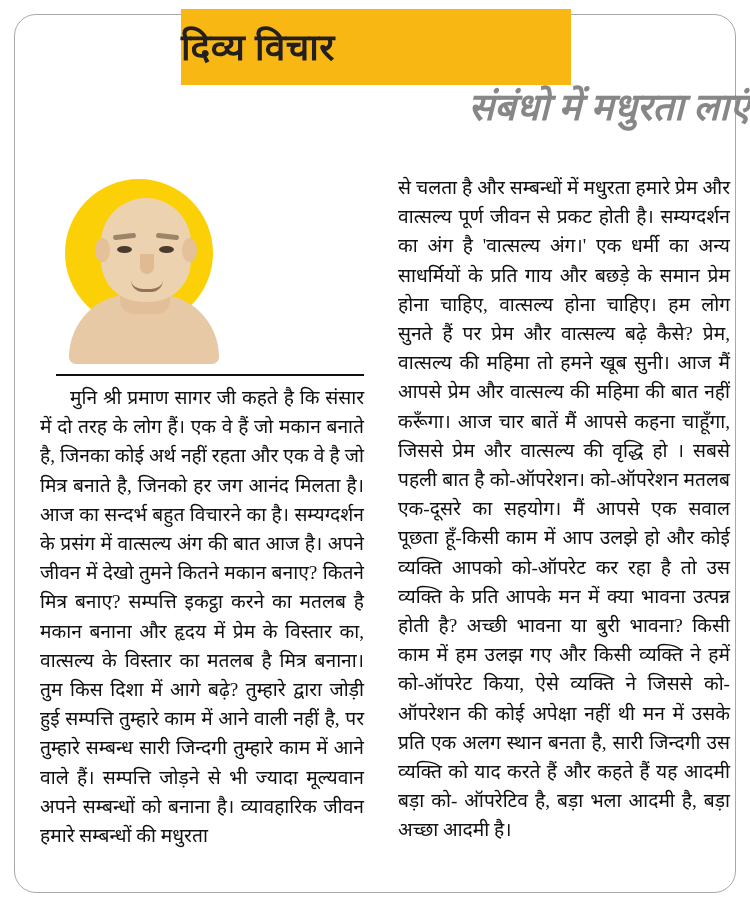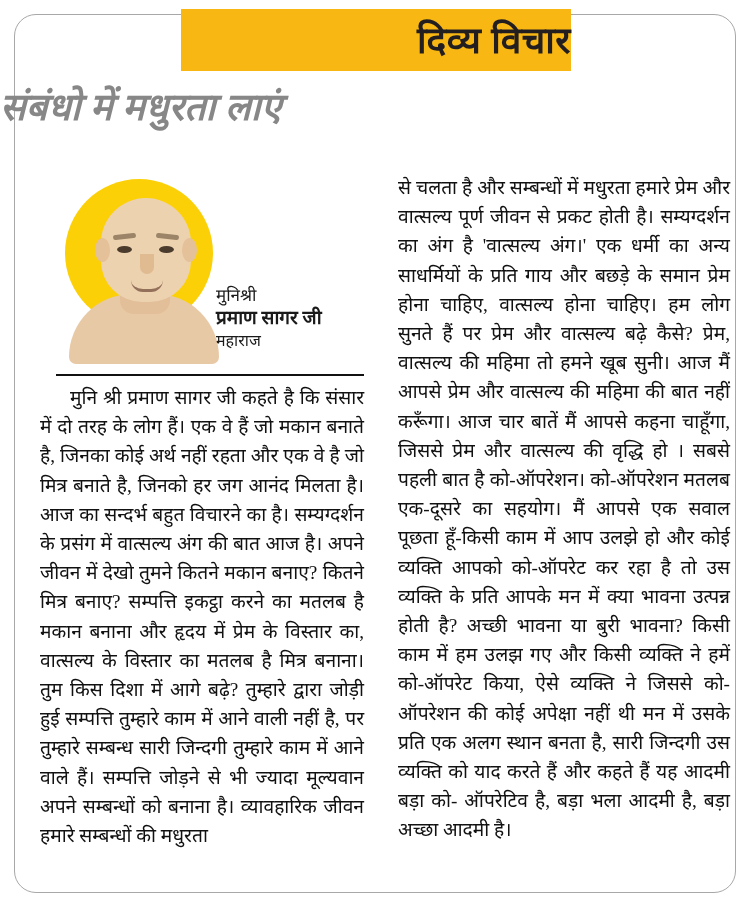--- a/index.html
+++ b/index.html
@@ -35,43 +35,43 @@
     border-radius: 22px;
     pointer-events: none;
   }
 
   
   .masthead {
     position: absolute;
     left: 181px;
     top: 9px;
     width: 390px;
-    height: 62px;
+    height: 76px;
     background: #f9b714;
     display: flex;
     align-items: center;
-    justify-content: flex-end;
+    justify-content: flex-start;
     z-index: 5;
   }
   .masthead-title {
     font-family: "Liberation Serif", "DejaVu Serif", serif;
     font-weight: 700;
     font-size: 37px;
     line-height: 1;
     color: #231f20;
     letter-spacing: 0.5px;
   }
 
   
   .headline {
     position: absolute;
     left: 0;
     top: 86px;
     width: 750px;
-    text-align: left;
+    text-align: right;
   }
   .headline-text {
     display: inline-block;
     font-family: "Liberation Serif", "DejaVu Serif", serif;
     font-weight: 700;
     font-style: italic;
     font-size: 38px;
     line-height: 1.15;
     color: #878787;
   }
@@ -266,25 +266,20 @@
       <div class="monk-ear-l"></div>
       <div class="monk-ear-r"></div>
       <div class="monk-brow-l"></div>
       <div class="monk-brow-r"></div>
       <div class="monk-eye-l"></div>
       <div class="monk-eye-r"></div>
       <div class="monk-nose"></div>
       <div class="monk-mouth"></div>
     </div>
 
-    <div class="portrait-caption">
-      <div class="cap-pre">मुनिश्री</div>
-      <div class="cap-name">प्रमाण सागर जी</div>
-      <div class="cap-post">महाराज</div>
-    </div>
   </div>
 
   <div class="col-rule"></div>
 
   <div class="col col-left">
     <p class="body-text">मुनि श्री प्रमाण सागर जी कहते है कि संसार में दो तरह के लोग हैं। एक वे हैं जो मकान बनाते है, जिनका कोई अर्थ नहीं रहता और एक वे है जो मित्र बनाते है, जिनको हर जग आनंद मिलता है। आज का सन्दर्भ बहुत विचारने का है। सम्यग्दर्शन के प्रसंग में वात्सल्य अंग की बात आज है। अपने जीवन में देखो तुमने कितने मकान बनाए? कितने मित्र बनाए? सम्पत्ति इकट्ठा करने का मतलब है मकान बनाना और हृदय में प्रेम के विस्तार का, वात्सल्य के विस्तार का मतलब है मित्र बनाना। तुम किस दिशा में आगे बढ़े? तुम्हारे द्वारा जोड़ी हुई सम्पत्ति तुम्हारे काम में आने वाली नहीं है, पर तुम्हारे सम्बन्ध सारी जिन्दगी तुम्हारे काम में आने वाले हैं। सम्पत्ति जोड़ने से भी ज्यादा मूल्यवान अपने सम्बन्धों को बनाना है। व्यावहारिक जीवन हमारे सम्बन्धों की मधुरता</p>
   </div>
 
   <div class="col col-right">
     <p class="body-text">से चलता है और सम्बन्धों में मधुरता हमारे प्रेम और वात्सल्य पूर्ण जीवन से प्रकट होती है। सम्यग्दर्शन का अंग है 'वात्सल्य अंग।' एक धर्मी का अन्य साधर्मियों के प्रति गाय और बछड़े के समान प्रेम होना चाहिए, वात्सल्य होना चाहिए। हम लोग सुनते हैं पर प्रेम और वात्सल्य बढ़े कैसे? प्रेम, वात्सल्य की महिमा तो हमने खूब सुनी। आज मैं आपसे प्रेम और वात्सल्य की महिमा की बात नहीं करूँगा। आज चार बातें मैं आपसे कहना चाहूँगा, जिससे प्रेम और वात्सल्य की वृद्धि हो । सबसे पहली बात है को-ऑपरेशन। को-ऑपरेशन मतलब एक-दूसरे का सहयोग। मैं आपसे एक सवाल पूछता हूँ-किसी काम में आप उलझे हो और कोई व्यक्ति आपको को-ऑपरेट कर रहा है तो उस व्यक्ति के प्रति आपके मन में क्या भावना उत्पन्न होती है? अच्छी भावना या बुरी भावना? किसी काम में हम उलझ गए और किसी व्यक्ति ने हमें को-ऑपरेट किया, ऐसे व्यक्ति ने जिससे को-ऑपरेशन की कोई अपेक्षा नहीं थी मन में उसके प्रति एक अलग स्थान बनता है, सारी जिन्दगी उस व्यक्ति को याद करते हैं और कहते हैं यह आदमी बड़ा को- ऑपरेटिव है, बड़ा भला आदमी है, बड़ा अच्छा आदमी है।</p>

